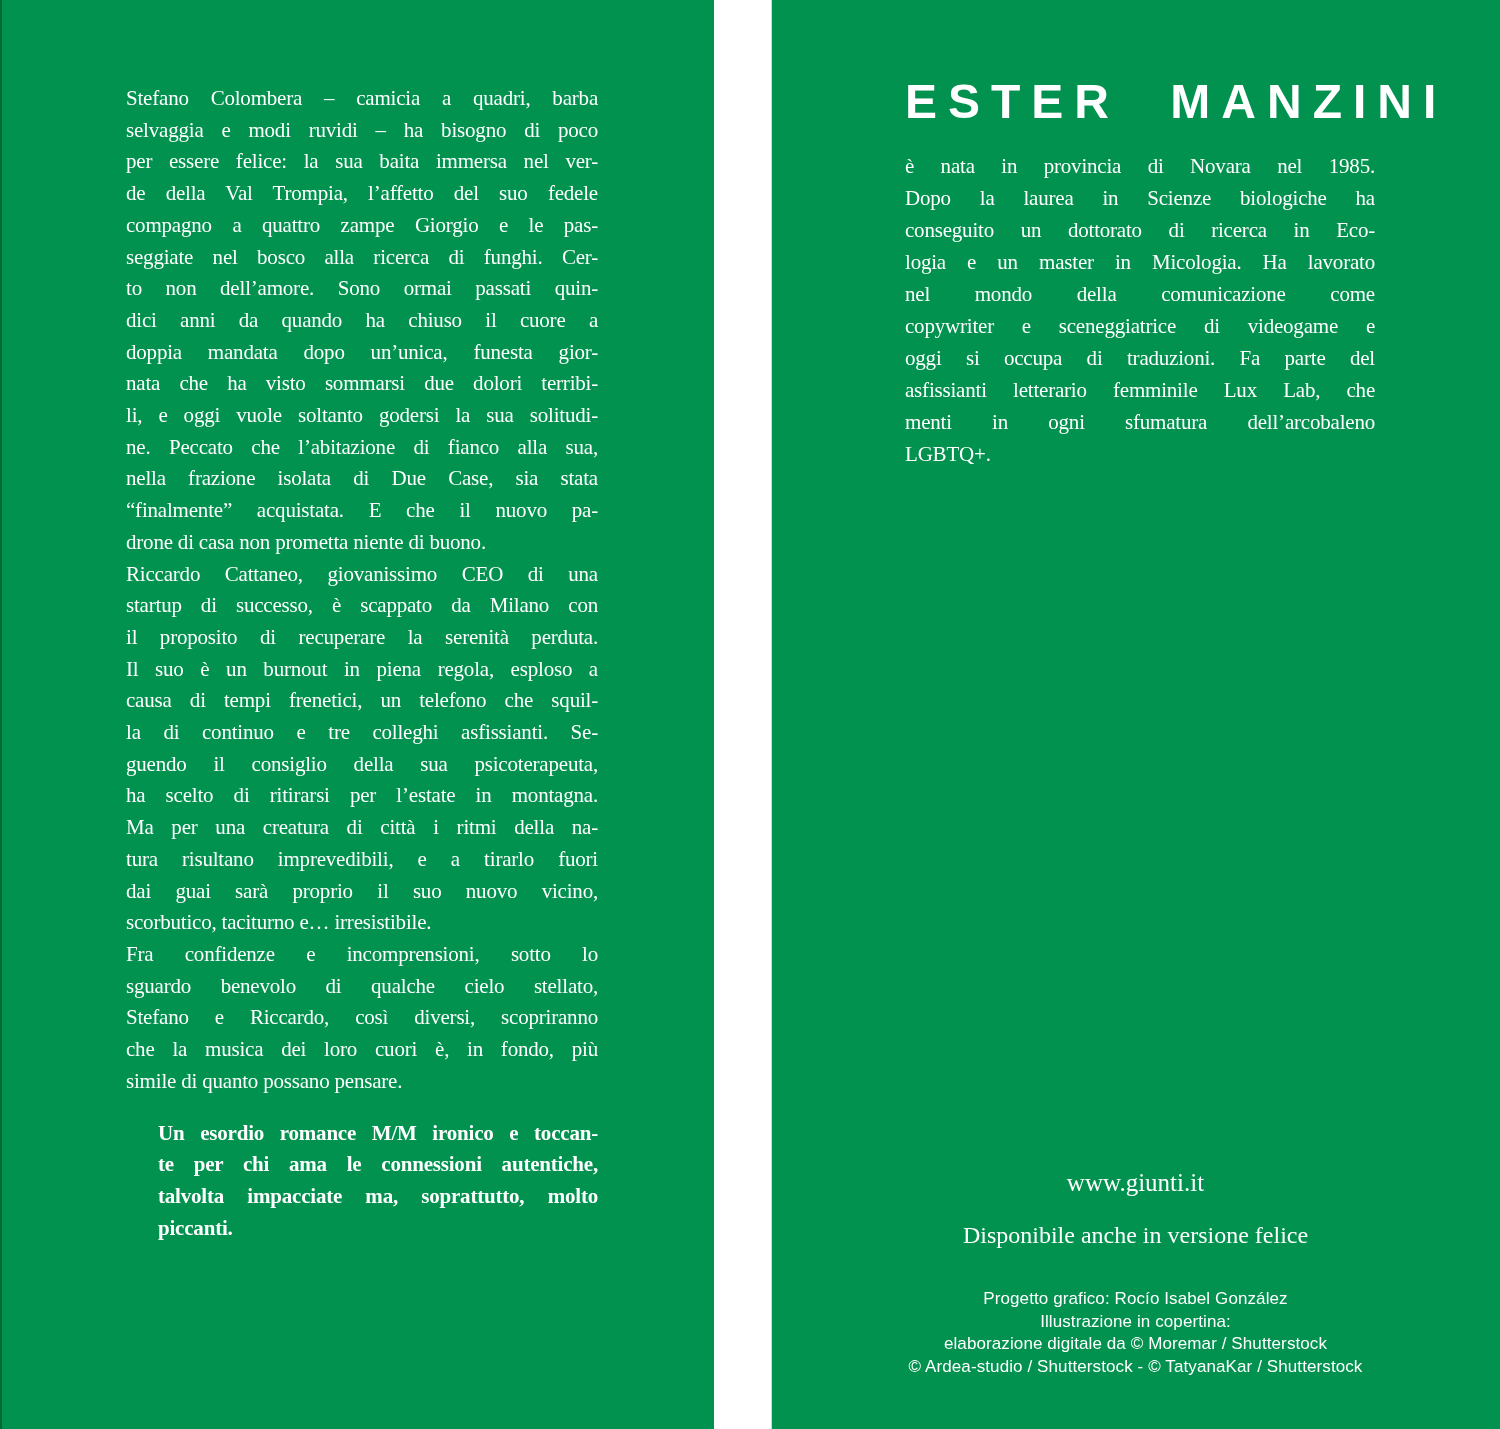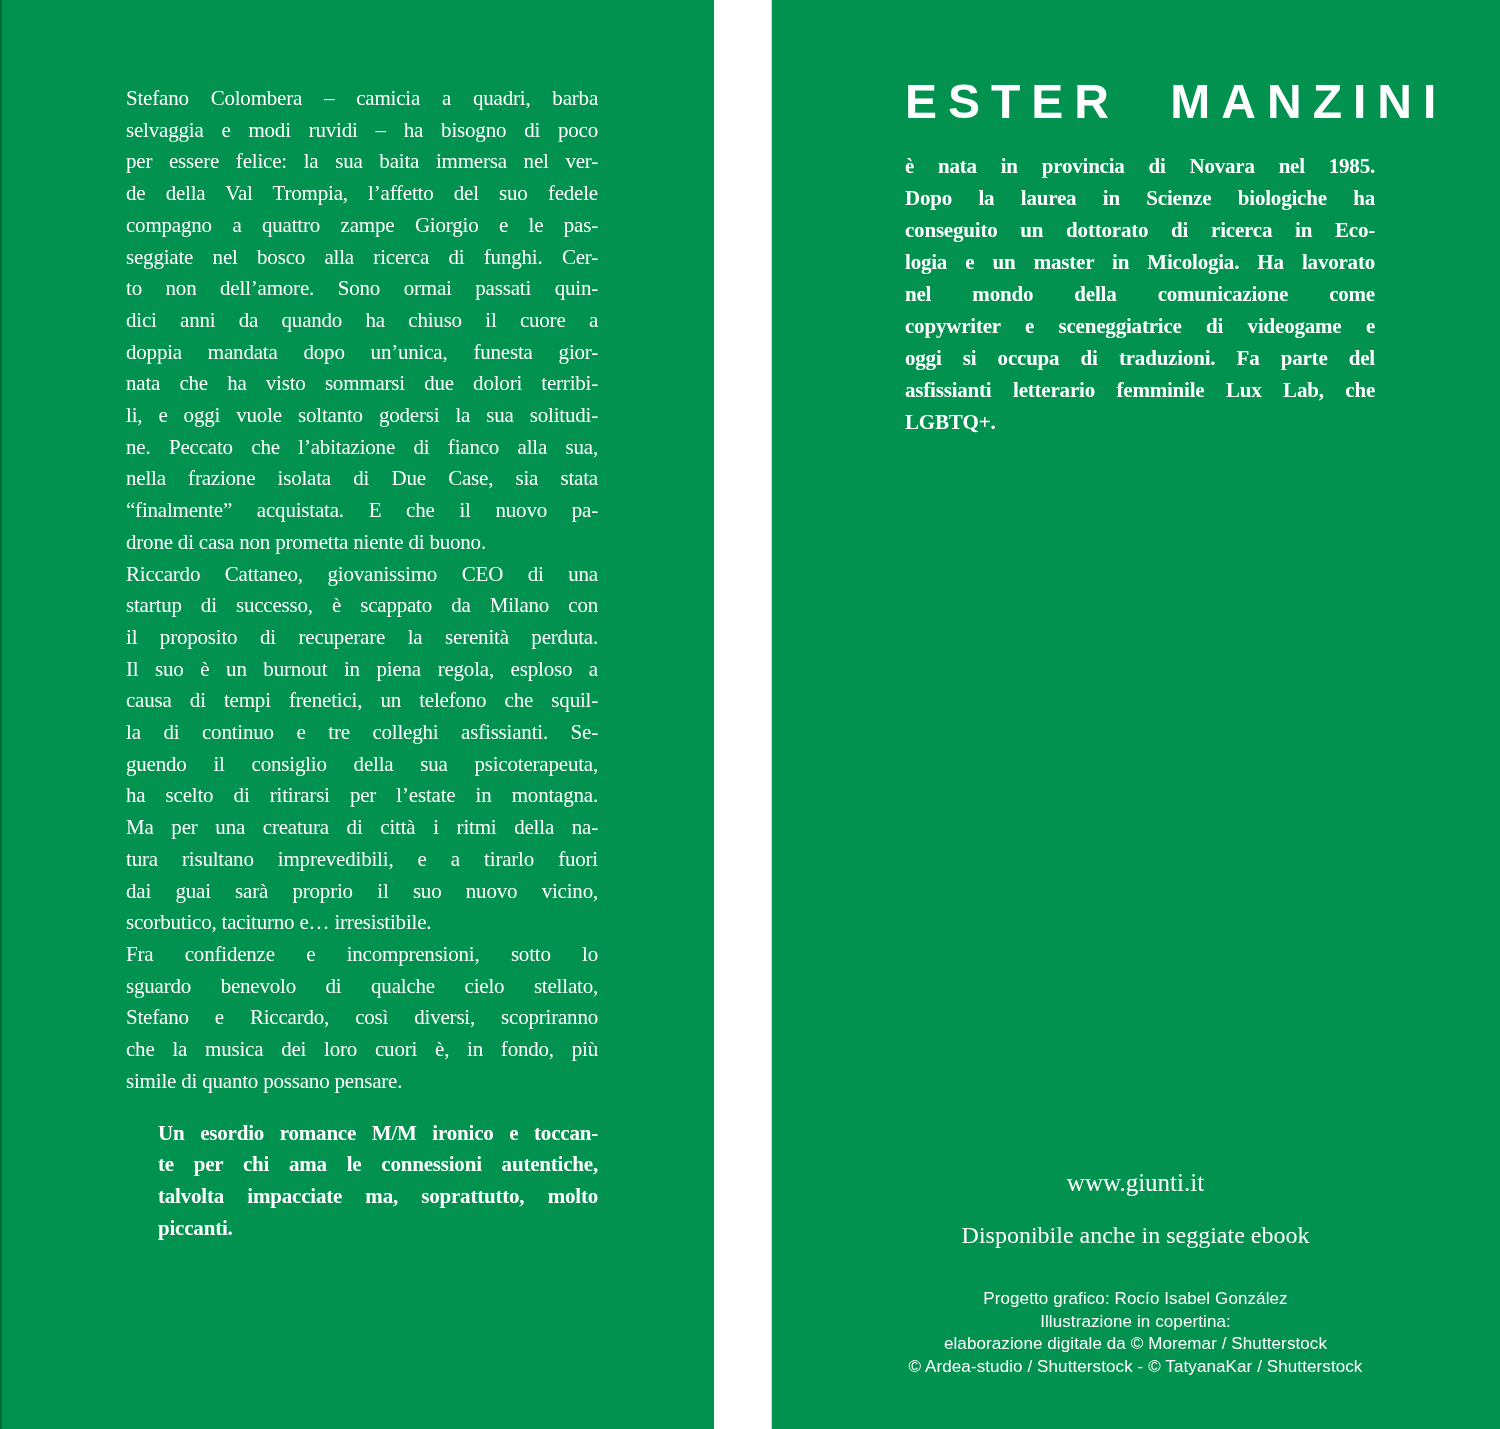--- a/index.html
+++ b/index.html
@@ -38,21 +38,21 @@
   .author{
     position:absolute;left:134px;top:82px;
     color:var(--text);
     font-family:"Liberation Sans",sans-serif;font-weight:700;
     font-size:48px;line-height:40px;
     letter-spacing:11px;word-spacing:26px;white-space:nowrap;
   }
   .bio{
     position:absolute;left:134px;top:150px;width:470px;
     color:var(--text);
-    font-size:21px;line-height:32px;letter-spacing:-0.2px;font-weight:bold;
+    font-size:21px;line-height:32px;letter-spacing:-0.2px;
   }
   .footer-line{
     position:absolute;left:0;width:729px;text-align:center;color:var(--text);
   }
   .website{top:1168px;font-size:25px;line-height:30px;}
   .ebook{top:1220px;font-size:24px;line-height:30px;}
   .credits{
     position:absolute;left:0;top:1288px;width:729px;text-align:center;
     color:var(--text);
     font-family:"Liberation Sans",sans-serif;
@@ -120,23 +120,24 @@
   <div class="author">ESTER MANZINI</div>
   <div class="bio">
     <span class="ln">è nata in provincia di Novara nel 1985.</span>
     <span class="ln">Dopo la laurea in Scienze biologiche ha</span>
     <span class="ln">conseguito un dottorato di ricerca in Eco-</span>
     <span class="ln">logia e un master in Micologia. Ha lavorato</span>
     <span class="ln">nel mondo della comunicazione come</span>
     <span class="ln">copywriter e sceneggiatrice di videogame e</span>
     <span class="ln">oggi si occupa di traduzioni. Fa parte del</span>
     <span class="ln">asfissianti letterario femminile Lux Lab, che</span>
+    <span class="ln">menti in ogni sfumatura dell’arcobaleno</span>
     <span class="ln last">LGBTQ+.</span>
   </div>
   <div class="footer-line website">www.giunti.it</div>
-  <div class="footer-line ebook">Disponibile anche in seggiate ebook</div>
+  <div class="footer-line ebook">Disponibile anche in versione felice</div>
   <div class="credits">
     <span class="ln">Progetto grafico: Rocío Isabel González</span>
     <span class="ln">Illustrazione in copertina:</span>
     <span class="ln">elaborazione digitale da © Moremar / Shutterstock</span>
     <span class="ln">© Ardea-studio / Shutterstock - © TatyanaKar / Shutterstock</span>
   </div>
 </div>
 
 </body></html>

